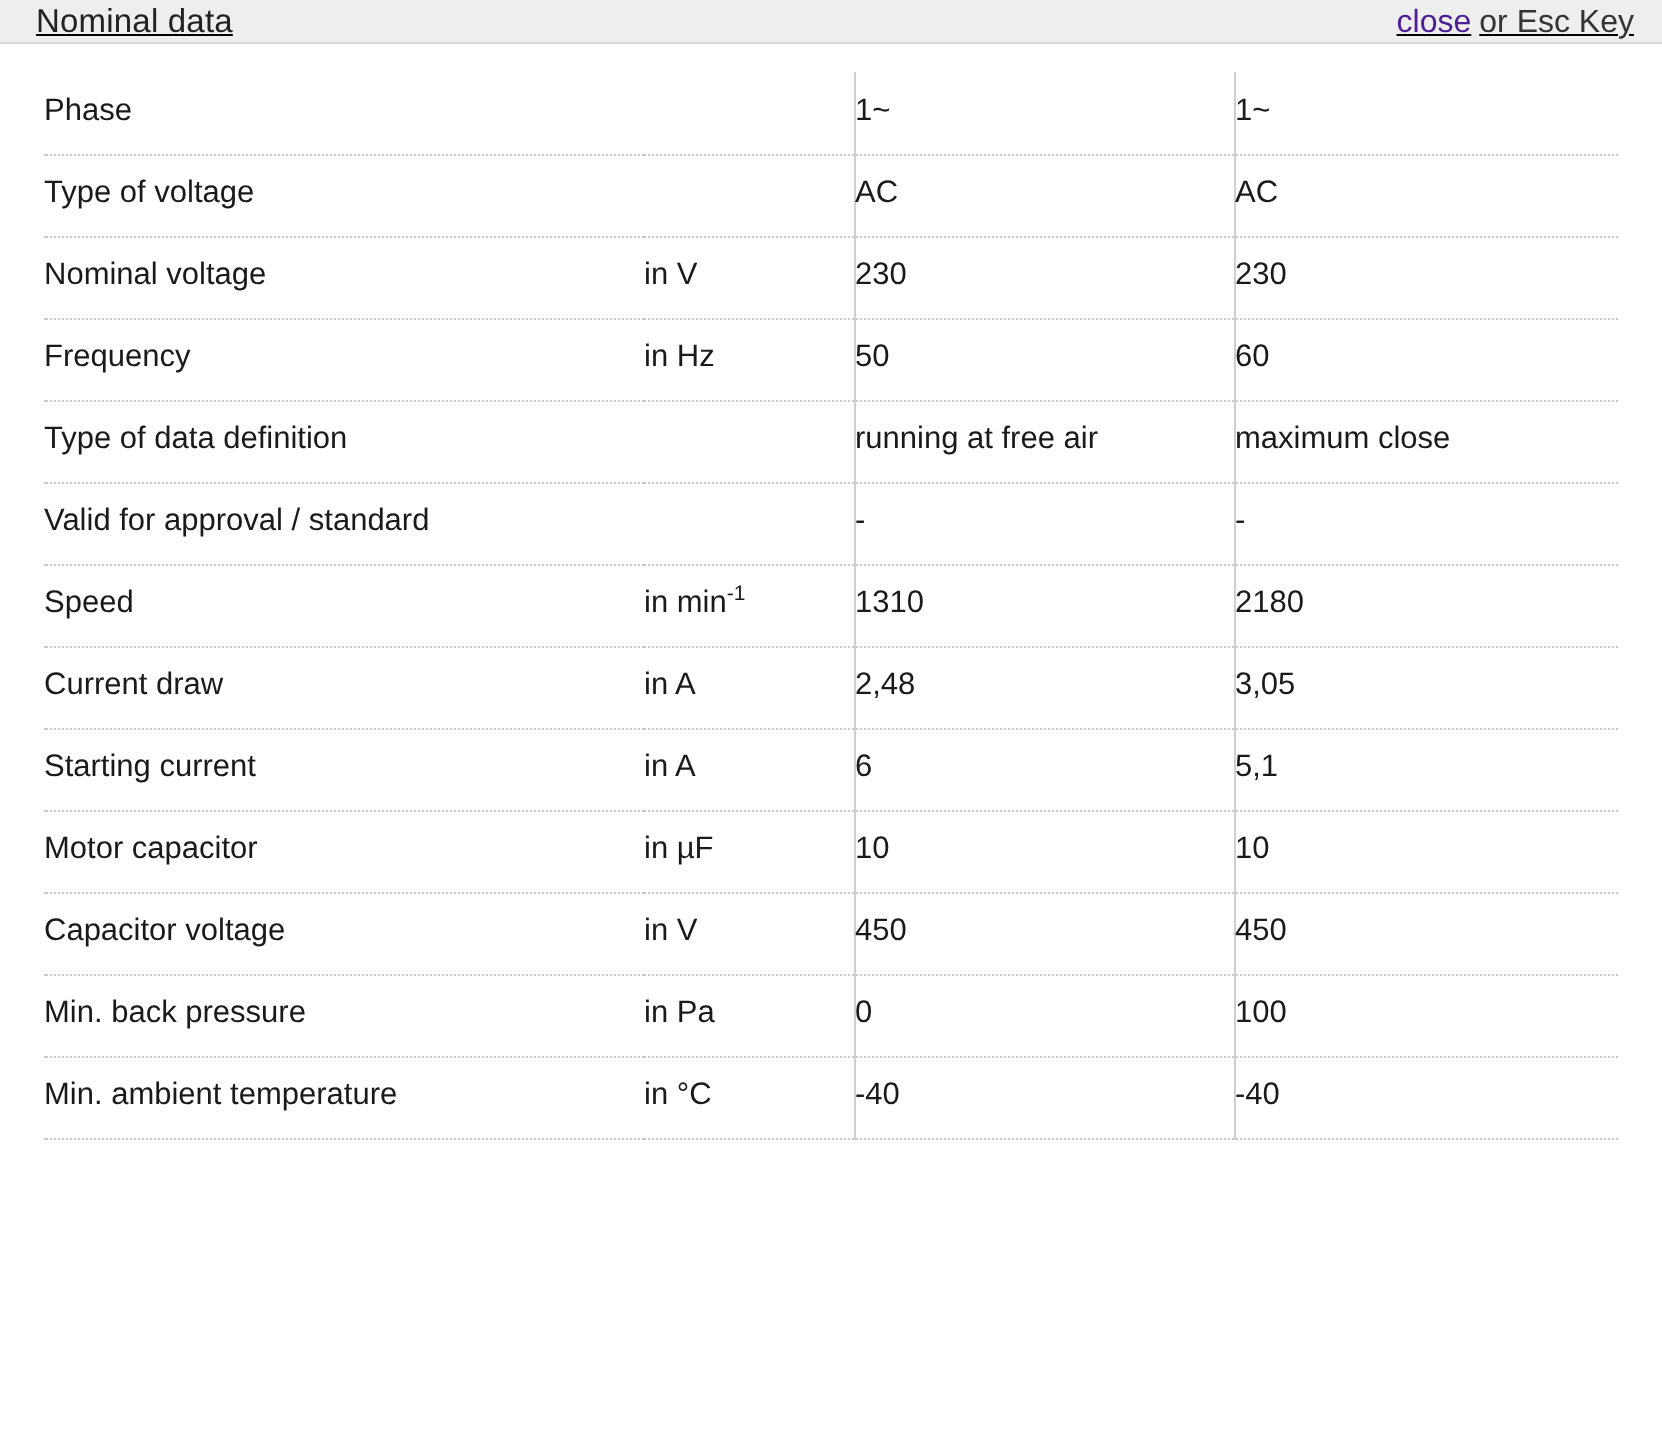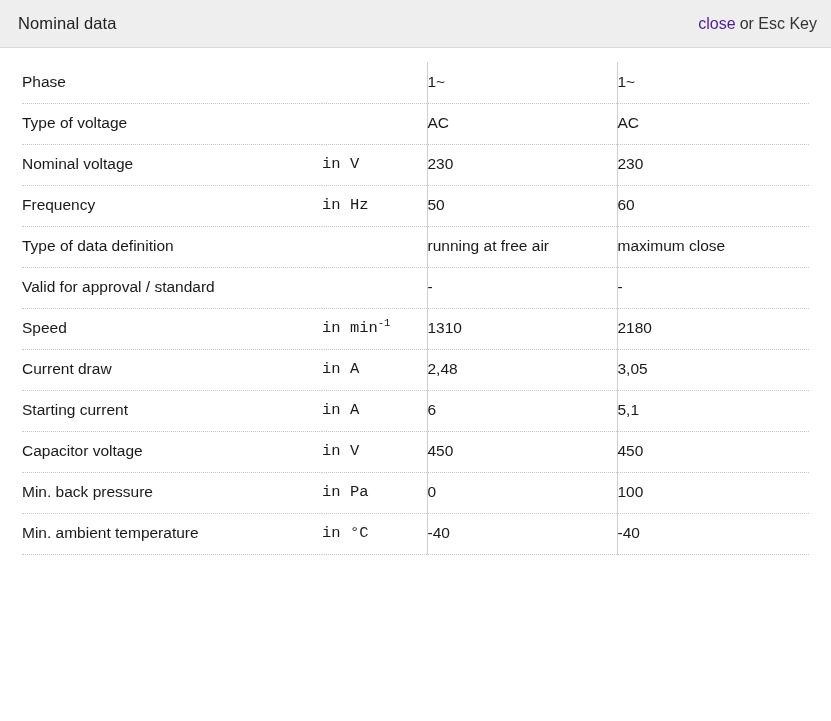--- a/index.html
+++ b/index.html
@@ -13,27 +13,28 @@
   }
   #app {
     width: 831px;
     height: 721px;
     position: relative;
     overflow: hidden;
     background: #ffffff;
   }
   
   .header {
-    height: 48px;
+    height: 22px;
     background: #eeeeee;
     border-bottom: 1px solid #d8d8d8;
     display: flex;
-    align-items: center;
+    align-items: flex-end;
     justify-content: space-between;
     padding: 0 14px 0 18px;
+    text-decoration: underline;
   }
   .header-title {
     font-size: 16.5px;
     color: #222222;
     letter-spacing: 0.1px;
   }
   .header-right {
     font-size: 16px;
     color: #333333;
     white-space: nowrap;
@@ -69,21 +70,20 @@
   }
   td.c-label {
     width: 300px;
     padding-left: 18px;
     color: #1a1a1a;
   }
   td.c-unit {
     width: 105px;
     color: #1a1a1a;
     white-space: nowrap;
-    font-family: Liberation Mono, monospace;
   }
   td.c-v1 {
     width: 190px;
     padding-left: 12px;
     border-left: 1px solid #cfcfcf;
   }
   td.c-v2 {
     padding-left: 12px;
     border-left: 1px solid #cfcfcf;
   }
@@ -156,20 +156,26 @@
             <td class="c-v1">2,48</td>
             <td class="c-v2">3,05</td>
           </tr>
           <tr>
             <td class="c-label">Starting current</td>
             <td class="c-unit">in A</td>
             <td class="c-v1">6</td>
             <td class="c-v2">5,1</td>
           </tr>
           <tr>
+            <td class="c-label">Motor capacitor</td>
+            <td class="c-unit">in µF</td>
+            <td class="c-v1">10</td>
+            <td class="c-v2">10</td>
+          </tr>
+          <tr>
             <td class="c-label">Capacitor voltage</td>
             <td class="c-unit">in V</td>
             <td class="c-v1">450</td>
             <td class="c-v2">450</td>
           </tr>
           <tr>
             <td class="c-label">Min. back pressure</td>
             <td class="c-unit">in Pa</td>
             <td class="c-v1">0</td>
             <td class="c-v2">100</td>

